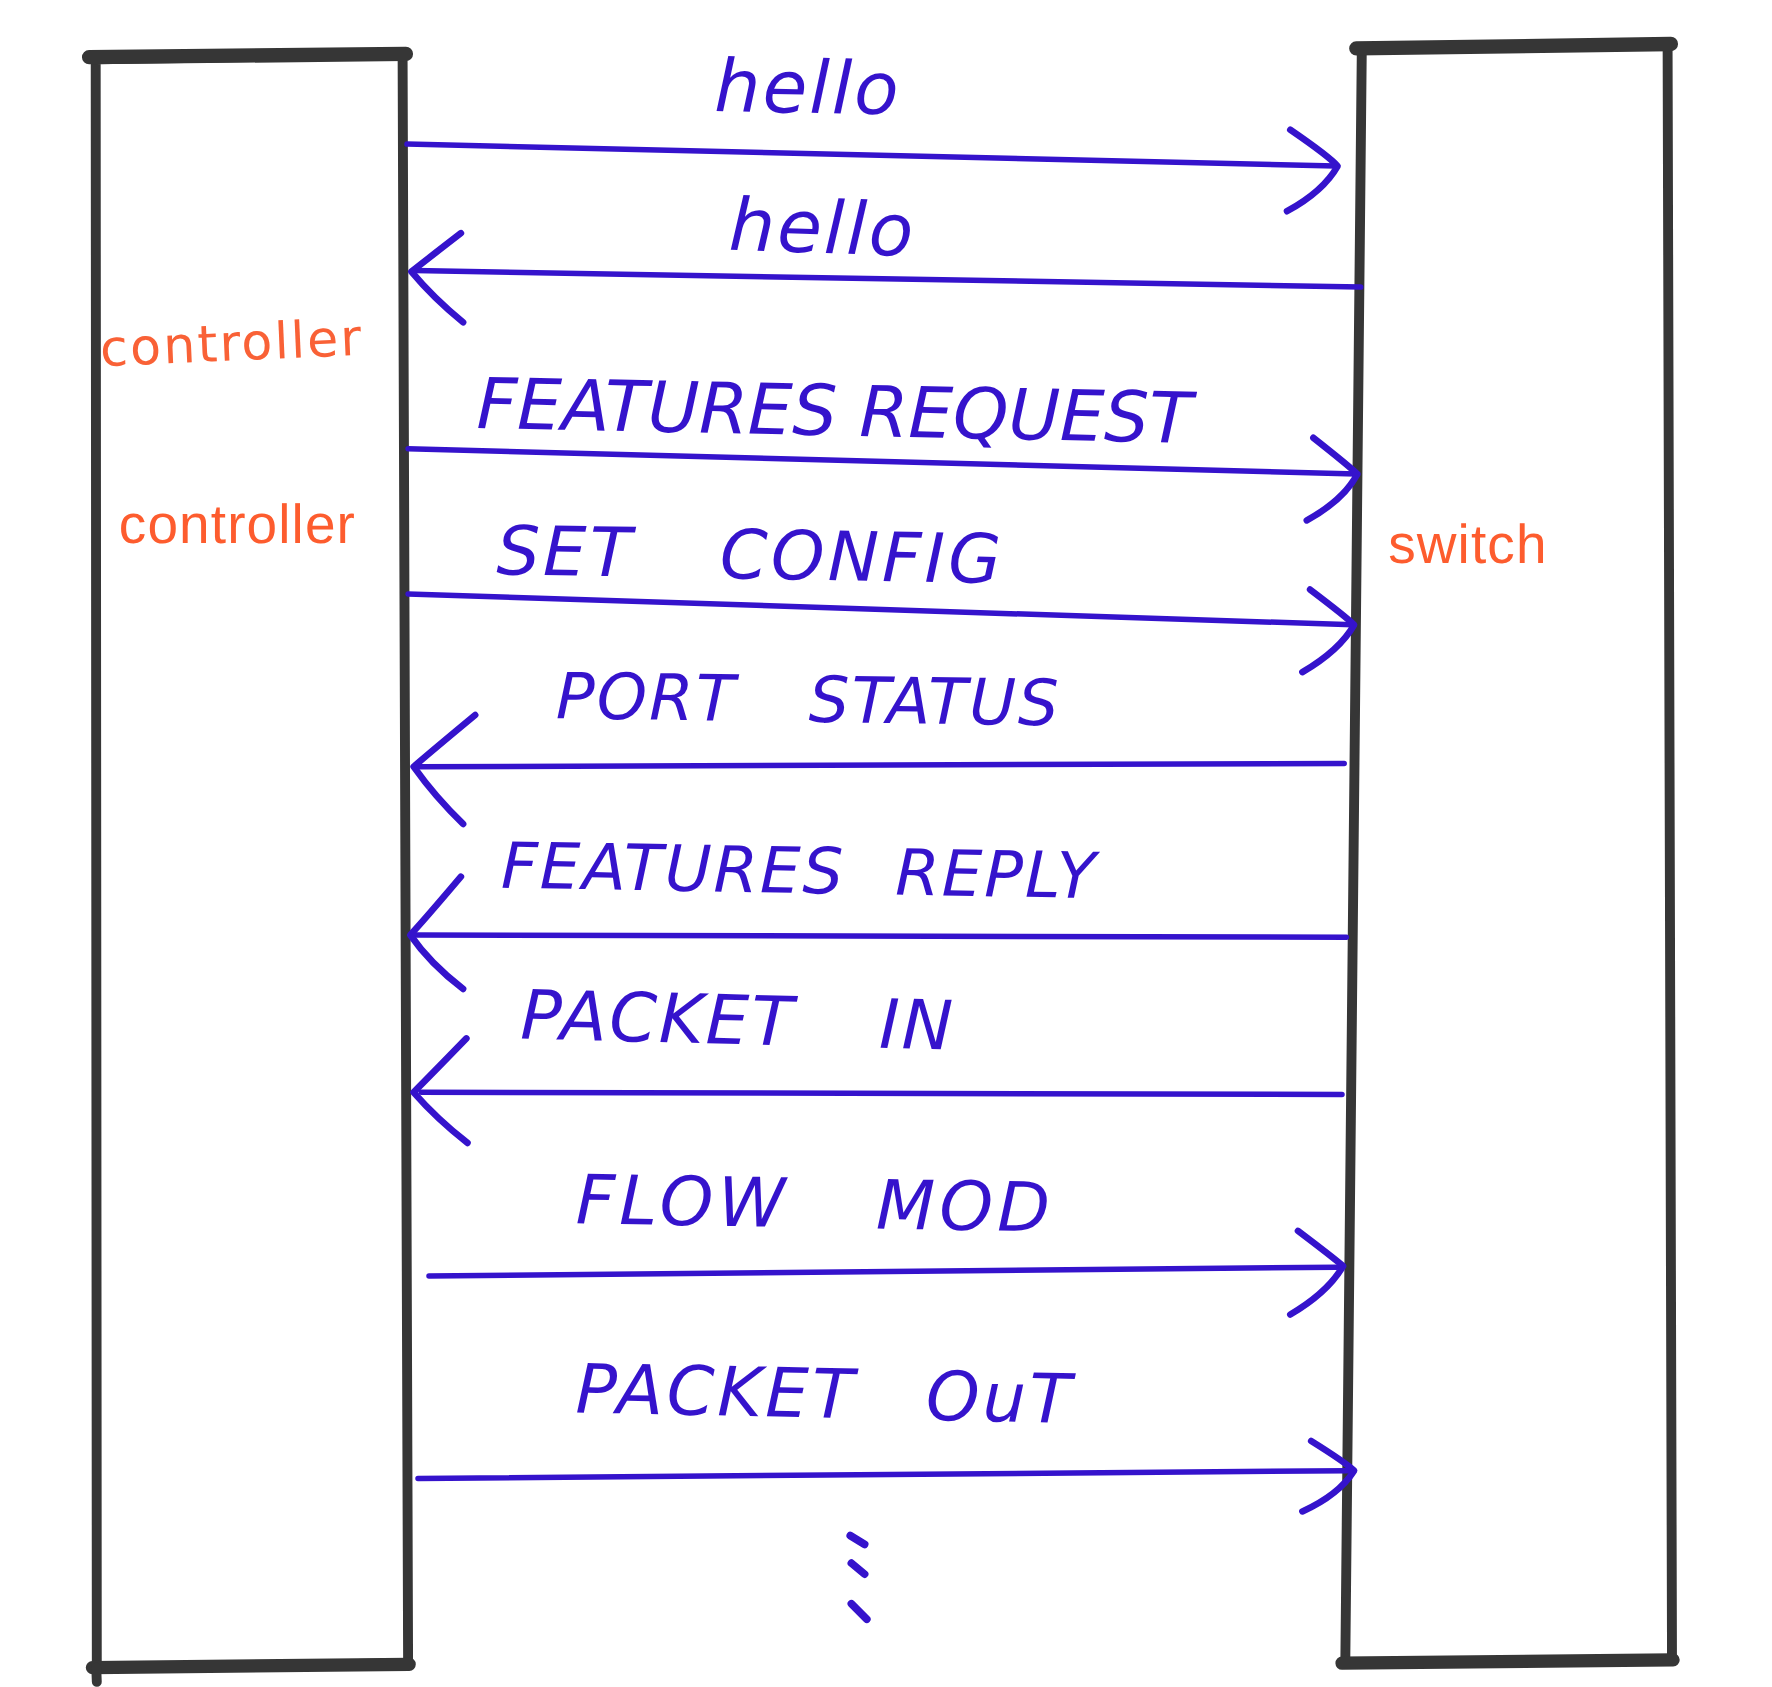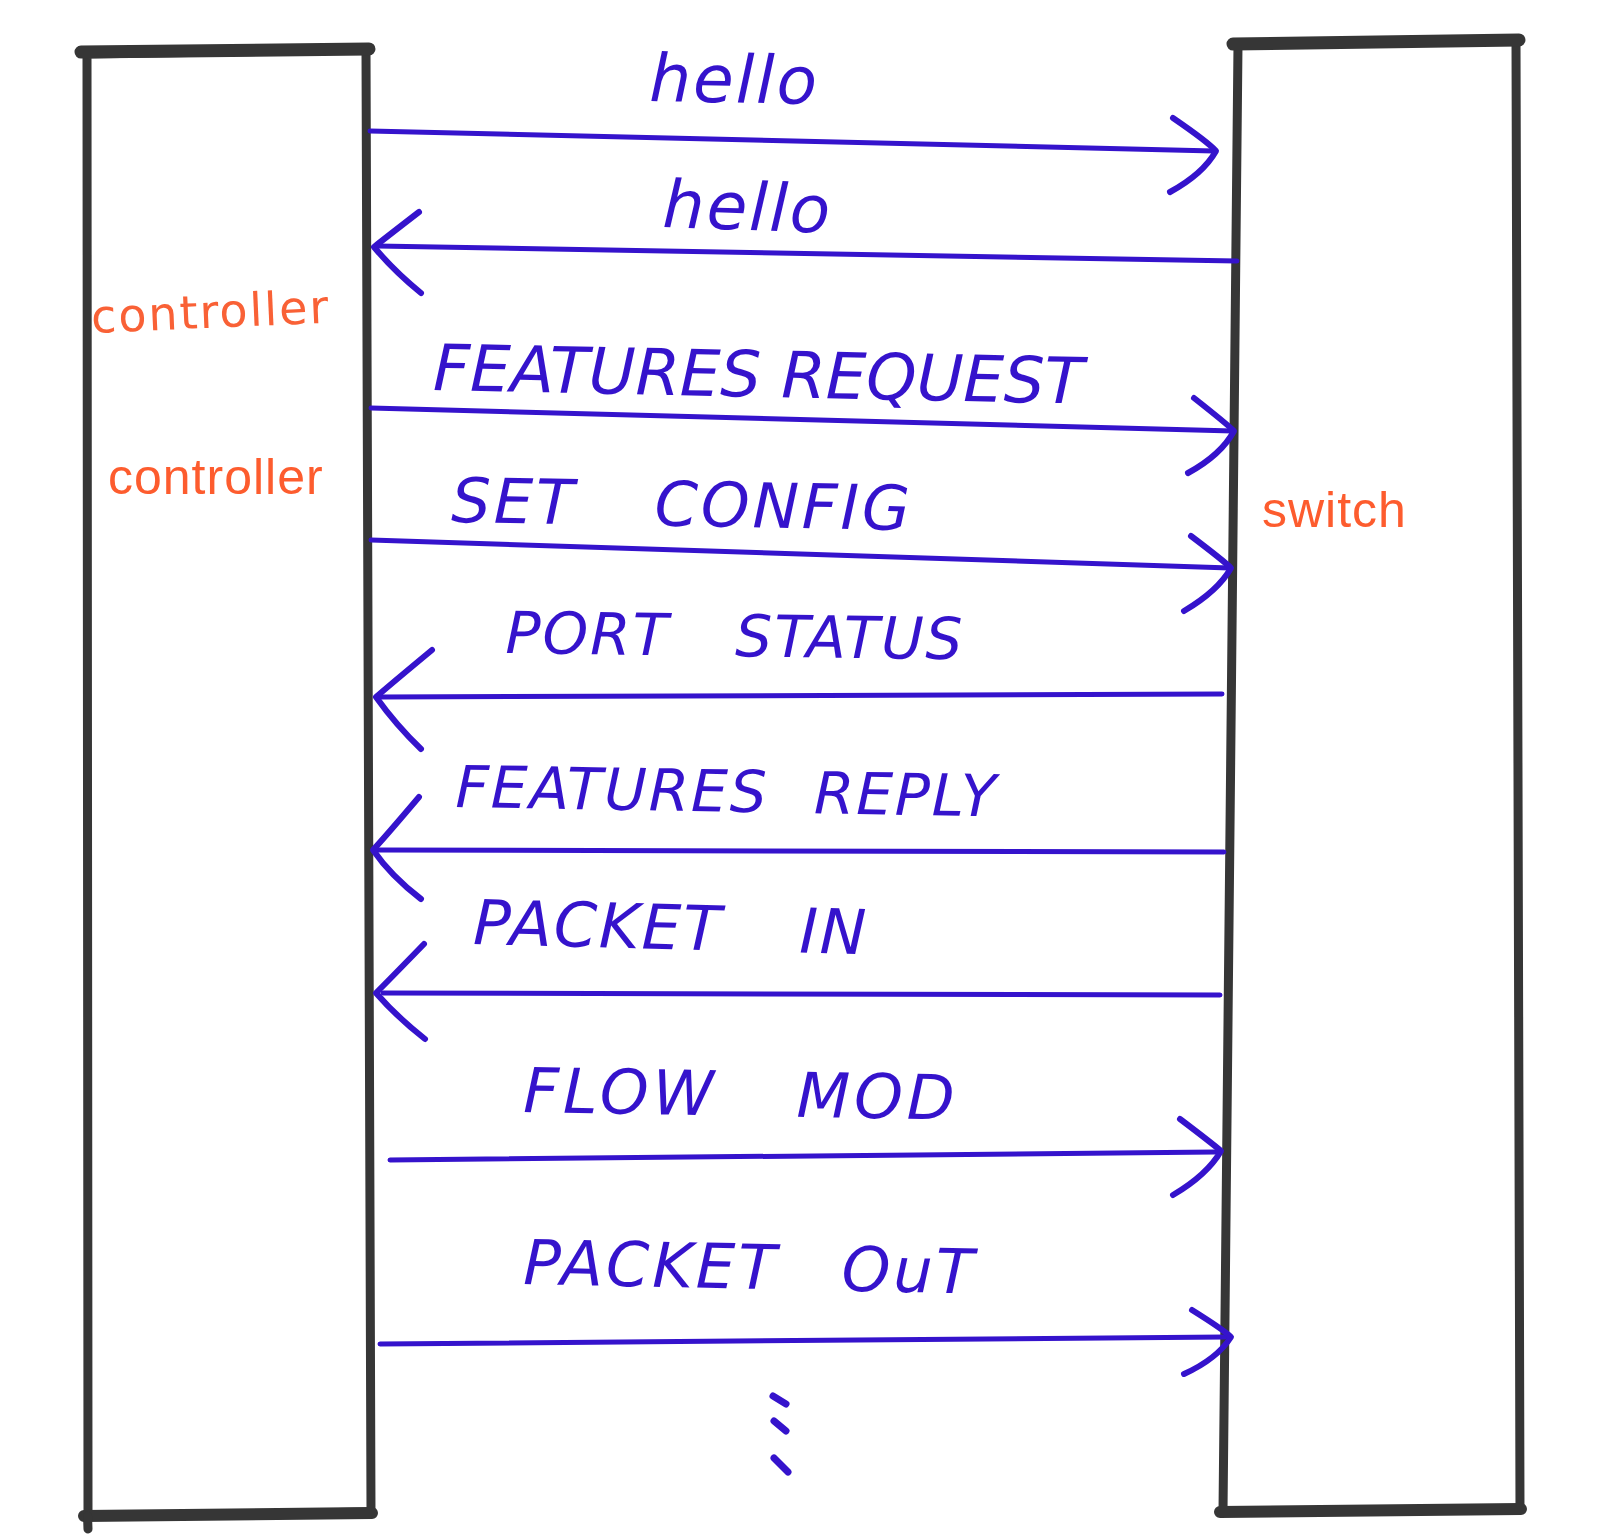--- a/index.html
+++ b/index.html
@@ -43,21 +43,21 @@
   .m-set-config{left:452px;top:470px;font-size:62px;letter-spacing:3px;word-spacing:55px;transform:rotate(1deg);}
   .m-port-status{left:506px;top:604px;font-size:58px;letter-spacing:2px;word-spacing:45px;transform:rotate(0.8deg);}
   .m-features-reply{left:456px;top:758px;font-size:58px;letter-spacing:2px;word-spacing:25px;transform:rotate(1deg);}
   .m-packet-in{left:474px;top:892px;font-size:62px;letter-spacing:2px;word-spacing:55px;transform:rotate(1.5deg);}
   .m-flow-mod{left:524px;top:1060px;font-size:62px;letter-spacing:4px;word-spacing:55px;transform:rotate(1deg);}
   .m-packet-out{left:524px;top:1232px;font-size:62px;letter-spacing:3px;word-spacing:40px;transform:rotate(1.2deg);}
   .m-hello-1{left:650px;top:46px;transform:rotate(1deg);}
   .m-hello-2{left:664px;top:172px;transform:rotate(2deg);}
   .l-hw-controller{left:90px;top:294px;}
   .l-controller{left:108px;top:452px;}
-  .l-switch{left:1262px;top:485px;text-align:right;}
+  .l-switch{left:1262px;top:470px;text-align:right;}
 </style>
 </head>
 <body>
 
 <div class="stage">
 
   <svg width="1611" height="1534" viewBox="0 0 1611 1534">
     <g fill="none" stroke="#363636" stroke-linecap="round" stroke-linejoin="round">
 
       <g>

